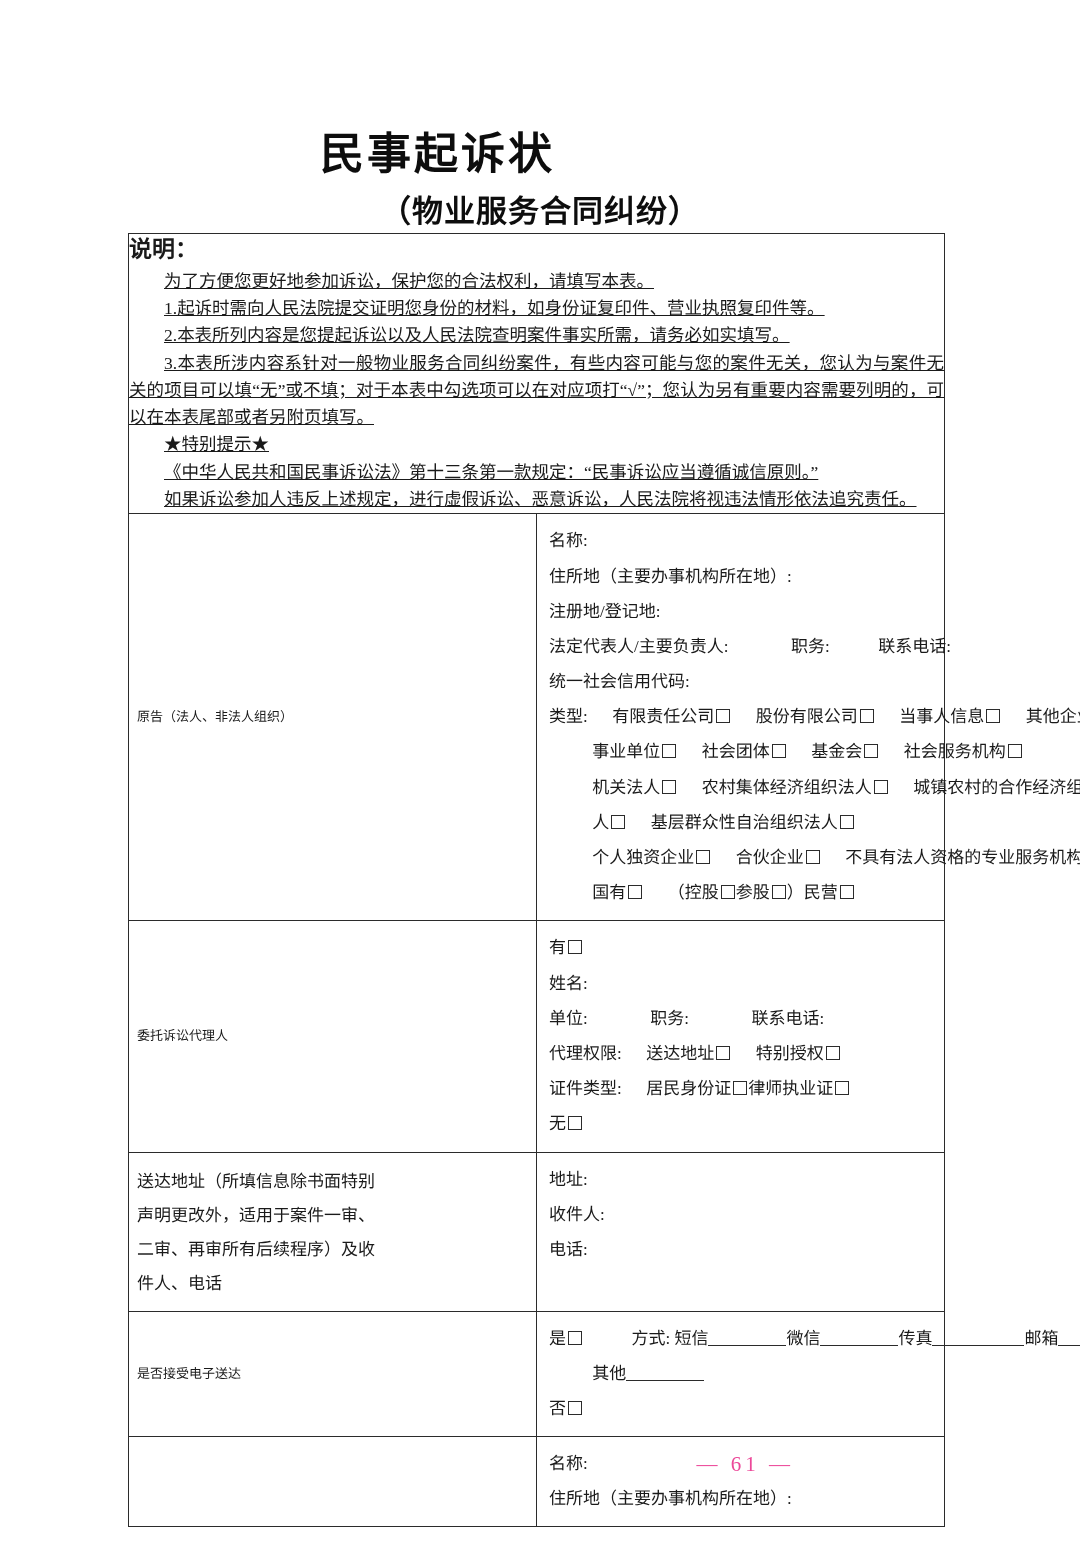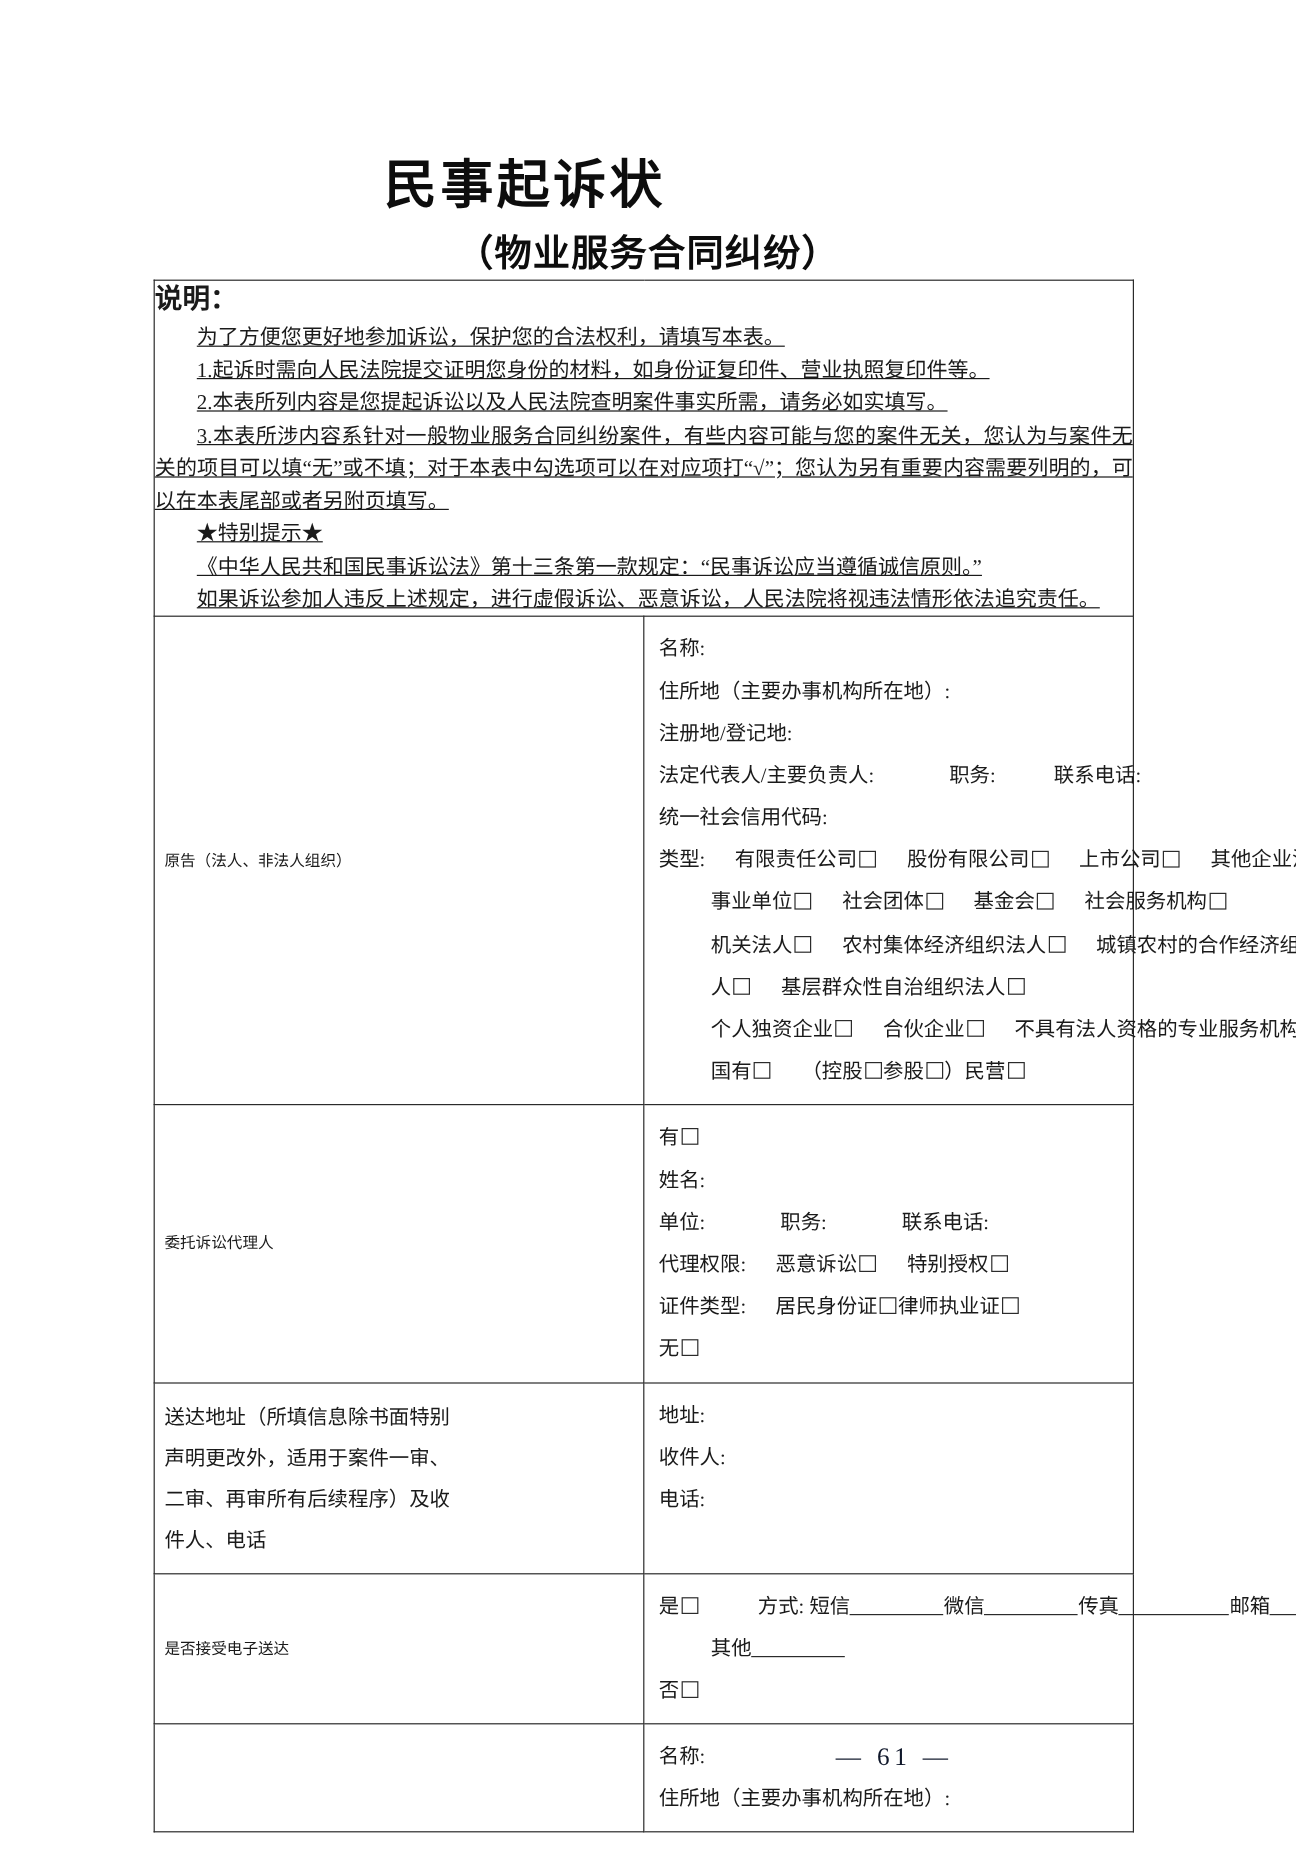--- a/index.html
+++ b/index.html
@@ -149,21 +149,21 @@
   .page-footer {
     position: absolute;
     left: 0;
     top: 1452px;
     width: 912px;
     text-align: right;
     padding-right: 118px;
     box-sizing: border-box;
     font-size: 21px;
     letter-spacing: 4px;
-    color: #0f172a;
+    color: #ec4899;
     font-family: "Liberation Serif", "DejaVu Serif", serif;
   }
 </style>
 </head>
 <body>
 
 <div class="page">
 
   <div class="title-main">民事起诉状</div>
   <div class="title-sub">（物业服务合同纠纷）</div>
@@ -202,21 +202,21 @@
         </div>
         <div class="fline">统一社会信用代码:</div>
 
         <div class="fline">
           <span>类型:</span>
           <span class="gap-xs"></span>
           <span>有限责任公司</span><span class="cbox"></span>
           <span class="gap-xs"></span>
           <span>股份有限公司</span><span class="cbox"></span>
           <span class="gap-xs"></span>
-          <span>上市公司</span><span class="cbox"></span>
+          <span>当事人信息</span><span class="cbox"></span>
           <span class="gap-xs"></span>
           <span>其他企业法人</span>
         </div>
 
         <div class="fline sub-indent">
           <span>事业单位</span><span class="cbox"></span>
           <span class="gap-xs"></span>
           <span>社会团体</span><span class="cbox"></span>
           <span class="gap-xs"></span>
           <span>基金会</span><span class="cbox"></span>
@@ -266,21 +266,21 @@
         <div class="fline">
           <span>单位:</span>
           <span class="gap-sm"></span>
           <span>职务:</span>
           <span class="gap-sm"></span>
           <span>联系电话:</span>
         </div>
         <div class="fline">
           <span>代理权限:</span>
           <span class="gap-xs"></span>
-          <span>恶意诉讼</span><span class="cbox"></span>
+          <span>送达地址</span><span class="cbox"></span>
           <span class="gap-xs"></span>
           <span>特别授权</span><span class="cbox"></span>
         </div>
         <div class="fline">
           <span>证件类型:</span>
           <span class="gap-xs"></span>
           <span>居民身份证</span><span class="cbox"></span><span>律师执业证</span><span class="cbox"></span>
         </div>
         <div class="fline">
           <span>无</span><span class="cbox"></span>

